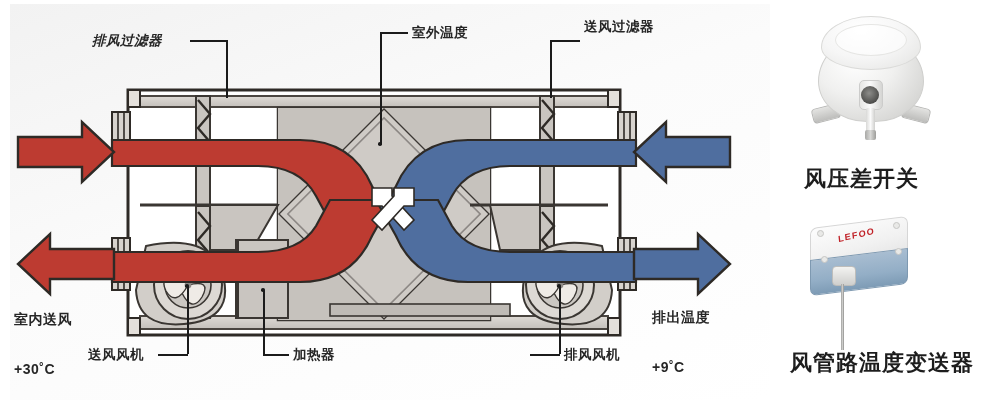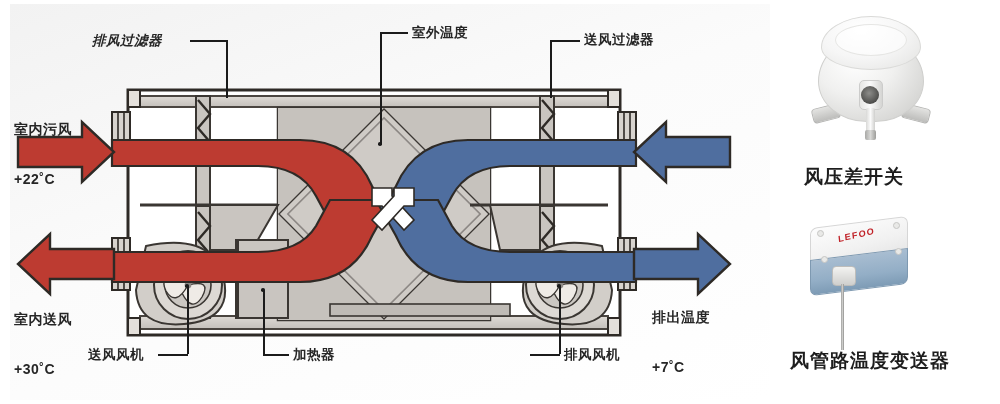--- a/index.html
+++ b/index.html
@@ -9,21 +9,21 @@
 
   
   .backdrop{position:absolute;left:10px;top:4px;width:760px;height:396px;
      background:linear-gradient(160deg,#f2f2f2 0%,#fbfbfb 45%,#ffffff 100%);}
 
   
   .lbl{position:absolute;font-weight:bold;color:#262626;line-height:1.18;
        white-space:pre;letter-spacing:.5px;}
   .lbl.callout{font-size:13.5px;}
   .lbl.flow{font-size:14px;}
-  .lbl.prod{font-size:19px;color:#1d1d1d;letter-spacing:1px;}
+  .lbl.prod{font-size:22px;color:#1d1d1d;letter-spacing:1px;}
 
   
   .ld{position:absolute;background:#1b1b1b;}
   .ld.v{width:1.6px;}
   .ld.h{height:1.6px;}
   .dot{position:absolute;width:3.6px;height:3.6px;border-radius:50%;background:#1b1b1b;}
 
   
   .svgwrap{position:absolute;left:0;top:0;width:780px;height:404px;}
 
@@ -224,42 +224,38 @@
   <span class="dot" style="left:261px;top:288px;"></span>
 
   <div class="ld v" style="left:559px;top:286px;height:68px;"></div>
   <div class="ld h" style="left:530px;top:354px;width:30px;"></div>
   <span class="dot" style="left:557px;top:284px;"></span>
 
   <div class="lbl callout" style="left:92px;top:33px;font-style:italic;">排风过滤器</div>
 
   <div class="lbl callout" style="left:412px;top:25px;">室外温度</div>
 
-  <div class="lbl callout" style="left:584px;top:33px;font-family:Liberation Mono, monospace;">送风过滤器</div>
+  <div class="lbl callout" style="left:584px;top:19px;">送风过滤器</div>
 
   <div class="lbl callout" style="left:88px;top:347px;">送风风机</div>
 
   <div class="lbl callout" style="left:293px;top:347px;">加热器</div>
 
   <div class="lbl callout" style="left:564px;top:347px;">排风风机</div>
 
-  <div class="lbl flow" style="left:14px;top:88px;">
-    <div>室内污风</div>
-    <div>+22˚C</div>
-  </div>
 
   <div class="lbl flow" style="left:14px;top:278px;">
     <div>室内送风</div>
     <div>+30˚C</div>
   </div>
 
 
   <div class="lbl flow" style="left:652px;top:276px;">
     <div>排出温度</div>
-    <div>+7˚C</div>
+    <div>+9˚C</div>
   </div>
 
   <div class="prodbox" style="left:790px;top:8px;width:180px;height:190px;">
     <div class="ps-foot" style="left:22px;top:98px;transform:rotate(-14deg);"></div>
     <div class="ps-foot" style="left:112px;top:98px;transform:rotate(14deg);"></div>
     <div class="ps-body"></div>
     <div class="ps-cap"></div>
     <div class="ps-capring"></div>
     <div class="ps-nip"></div>
     <div class="ps-hole"></div>

